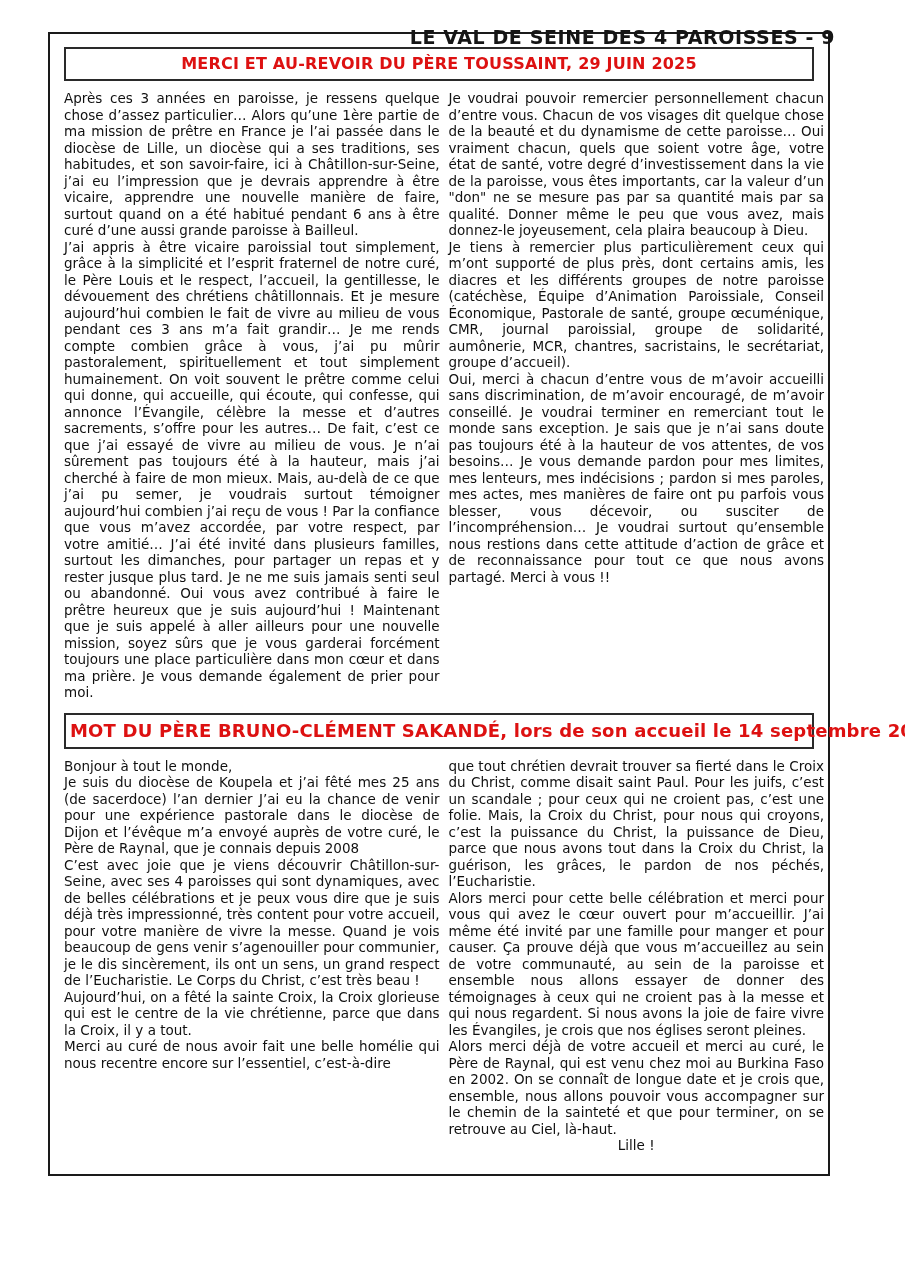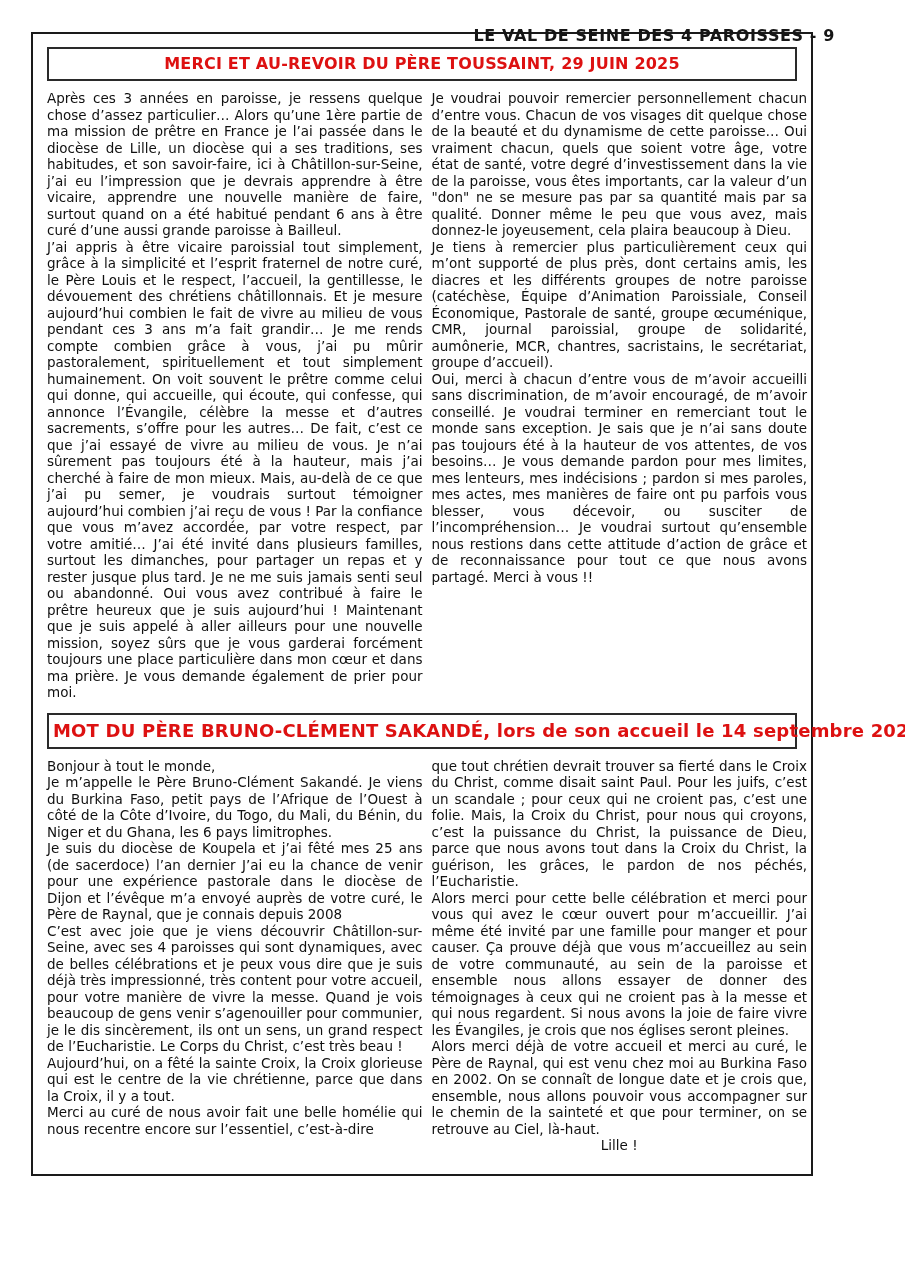--- a/index.html
+++ b/index.html
@@ -4,24 +4,24 @@
 <style>
   html,body{margin:0;padding:0;}
   body{
     width:905px;min-height:1280px;background:#ffffff;
     font-family:"DejaVu Sans", sans-serif;color:#111;
     position:relative;
   }
   .page-header{
     width:835px;text-align:right;
     padding-top:26px;height:32px;box-sizing:border-box;
-    font-size:16px;font-weight:bold;letter-spacing:0.6px;color:#151515;
+    font-size:19px;font-weight:bold;letter-spacing:0.6px;color:#151515;
   }
   .outer-box{
-    margin-left:31px;width:782px;box-sizing:border-box;
+    margin-left:48px;width:782px;box-sizing:border-box;
     border:2px solid #1a1a1a;
     min-height:1140px;
     padding:13px 0 14px 0;
   }
   .title-box{
     margin:0 14px;border:2px solid #2a2a2a;
     text-align:center;padding:5px 4px 6px 4px;
     background:#fff;
   }
   .title-box .headline{
@@ -67,21 +67,20 @@
 
   <div class="spacer-after-art1"></div>
 
   <div class="title-box second">
     <span class="headline">MOT DU PÈRE BRUNO-CLÉMENT SAKANDÉ, lors de son accueil le 14 septembre 2025</span>
   </div>
 
   <div class="columns">
     <div class="col">
       <p>Bonjour à tout le monde,</p>
-      <p>Je m’appelle le Père Bruno-Clément Sakandé. Je viens du Burkina Faso, petit pays de l’Afrique de l’Ouest à côté de la Côte d’Ivoire, du Togo, du Mali, du Bénin, du Niger et du Ghana, les 6 pays limitrophes.</p>
       <p>Je suis du diocèse de Koupela et j’ai fêté mes 25 ans (de sacerdoce) l’an dernier  J’ai eu la chance de venir pour une expérience pastorale dans le diocèse de Dijon et l’évêque m’a envoyé auprès de votre curé, le Père de Raynal, que je connais depuis 2008</p>
       <p>C’est avec joie que je viens découvrir Châtillon-sur-Seine, avec ses 4 paroisses qui sont dynamiques, avec de belles célébrations et je peux vous dire que je suis déjà très impressionné, très content pour votre accueil, pour votre manière de vivre la messe. Quand je vois beaucoup de gens venir s’agenouiller pour communier, je le dis sincèrement, ils ont un sens, un grand respect de l’Eucharistie. Le Corps du Christ, c’est très beau !</p>
       <p>Aujourd’hui, on a fêté la sainte Croix, la Croix glorieuse qui est le centre de la vie chrétienne, parce que dans la Croix, il y a tout.</p>
       <p>Merci au curé de nous avoir fait une belle homélie qui nous recentre encore sur l’essentiel, c’est-à-dire</p>
     </div>
     <div class="col">
       <p>que tout chrétien devrait trouver sa fierté dans le Croix du Christ, comme disait saint Paul. Pour les juifs, c’est un scandale ; pour ceux qui ne croient pas, c’est une folie. Mais, la Croix du Christ, pour nous qui croyons, c’est la puissance du Christ, la puissance de Dieu, parce que nous avons tout dans la Croix du Christ, la guérison, les grâces, le pardon de nos péchés, l’Eucharistie.</p>
       <p>Alors merci pour cette belle célébration et merci pour vous qui avez le cœur ouvert pour m’accueillir. J’ai même été invité par une famille pour manger et pour causer. Ça prouve déjà que vous m’accueillez au sein de votre communauté, au sein de la paroisse et ensemble nous allons essayer de donner des témoignages à ceux qui ne croient pas à la messe et qui nous regardent. Si nous avons la joie de faire vivre les Évangiles, je crois que nos églises seront pleines.</p>
       <p>Alors merci déjà de votre accueil et merci au curé, le Père de Raynal, qui est venu chez moi au Burkina Faso en 2002. On se connaît de longue date et je crois que, ensemble, nous allons pouvoir vous accompagner sur le chemin de la sainteté et que pour terminer, on se retrouve au Ciel, là-haut.</p>
       <p class="center">Lille !</p>

